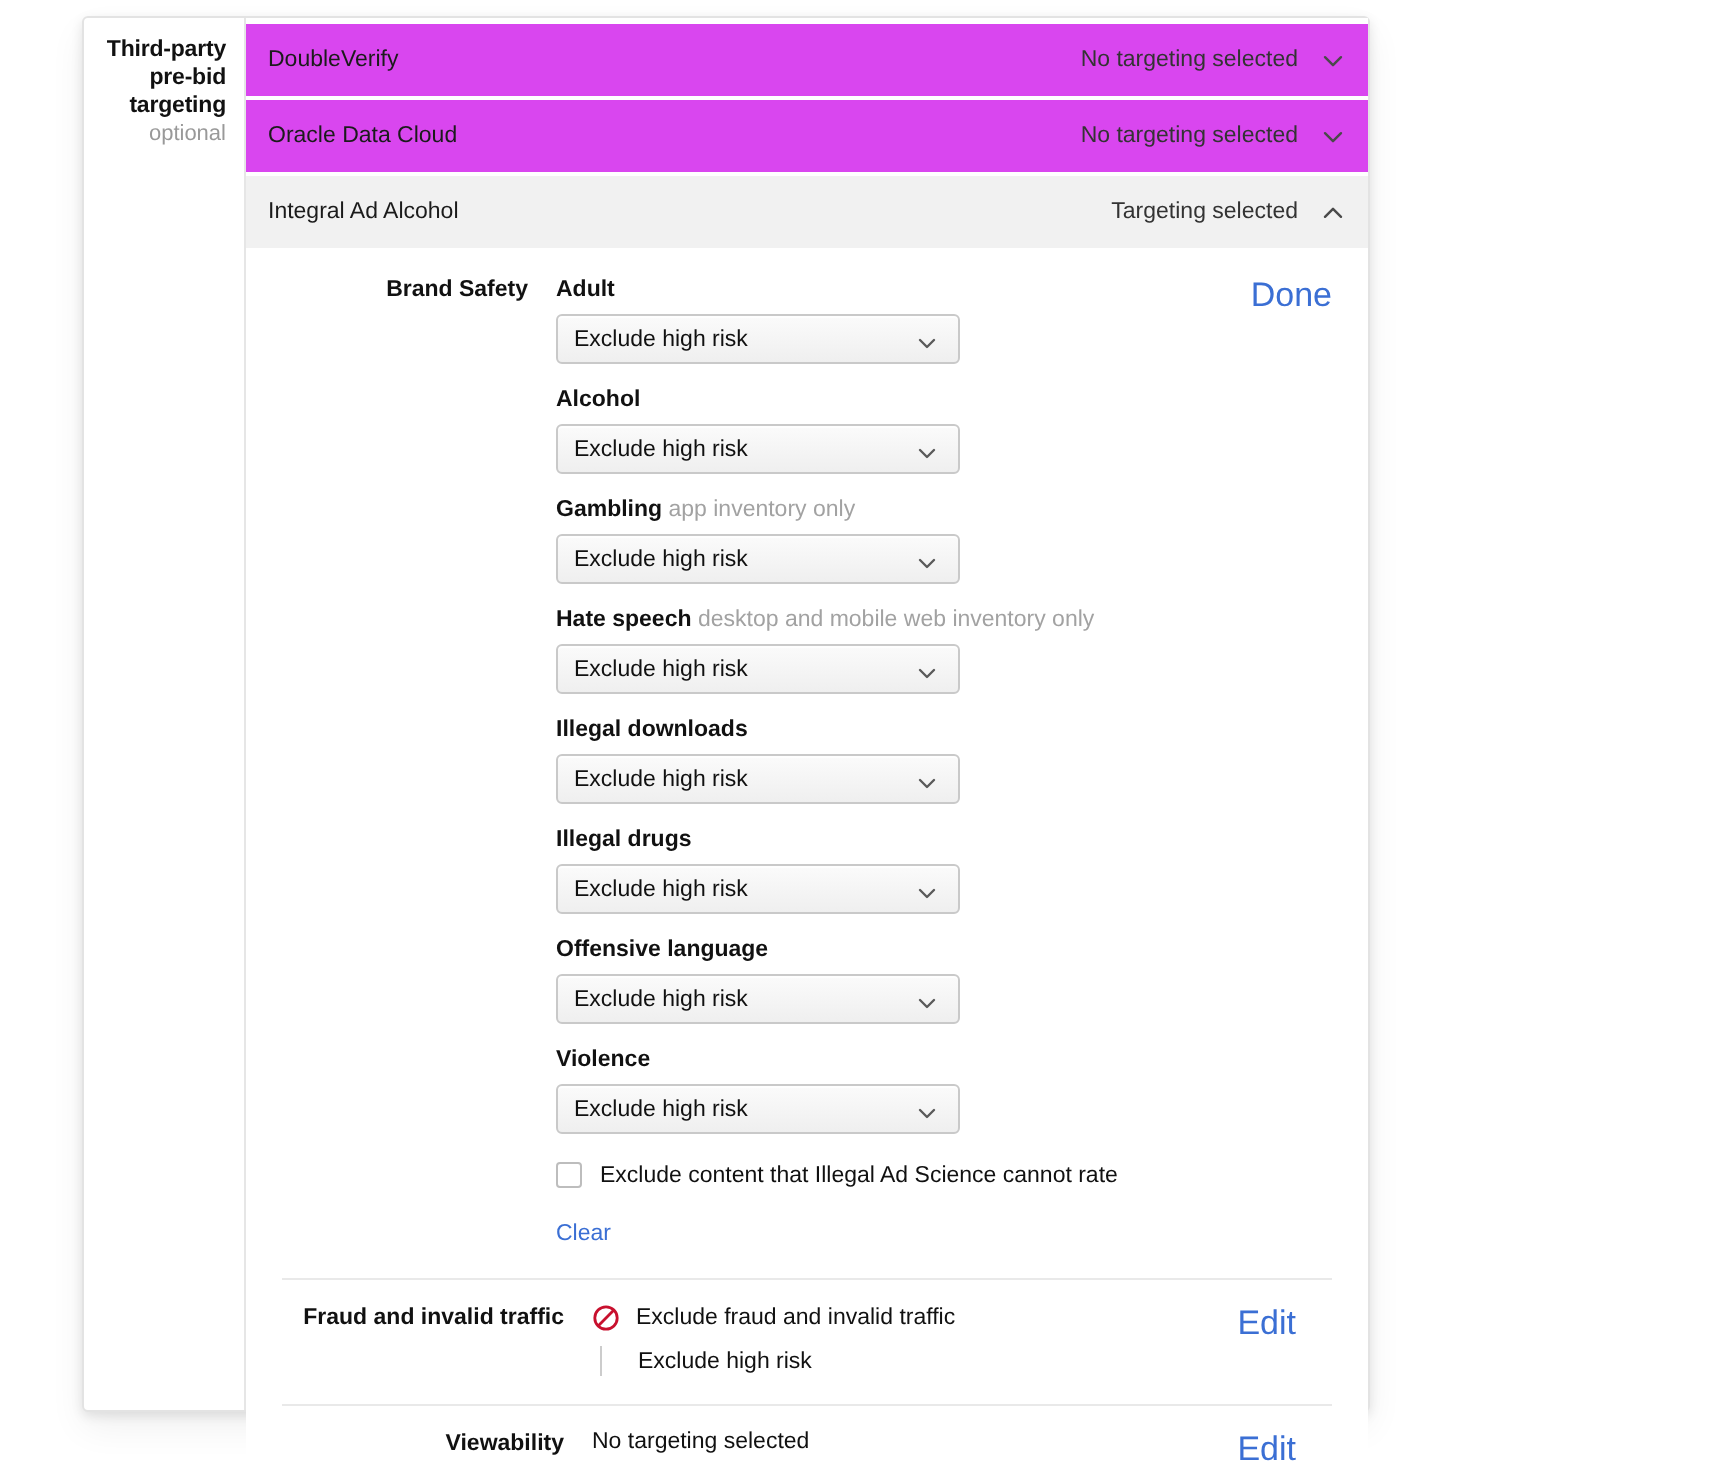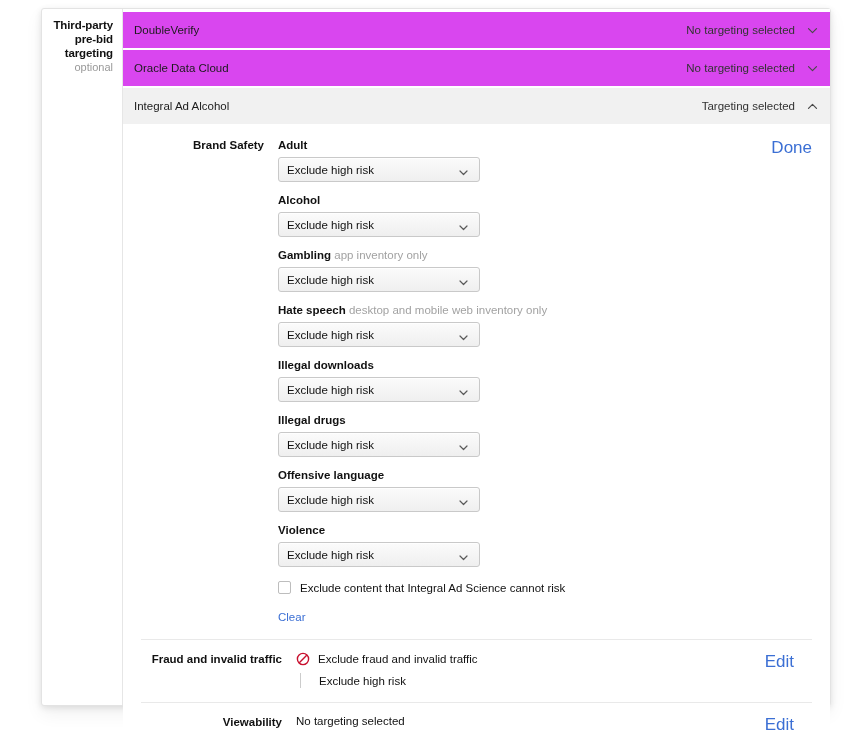--- a/index.html
+++ b/index.html
@@ -16,21 +16,21 @@
     height: 732px;
     overflow: hidden;
     background: #ffffff;
   }
 
   
   .card {
     position: absolute;
     left: 41px;
     top: 8px;
-    width: 790px;
+    width: 644px;
     height: 698px;
     background: #ffffff;
     border: 1px solid #e3e3e3;
     border-radius: 3px;
     box-shadow: 0 2px 6px rgba(0,0,0,0.10), 0 8px 18px rgba(0,0,0,0.06);
     display: flex;
     flex-direction: row;
   }
 
   
@@ -405,21 +405,21 @@
                 <span class="sel-chev">
                   <svg width="11" height="11" viewBox="0 0 11 11">
                       <path d="M2 4 L5.5 7.5 L9 4" fill="none" stroke="#5a5a5a" stroke-width="1.2" stroke-linecap="round" stroke-linejoin="round"></path>
                     </svg>
                 </span>
               </div>
             </div>
 
             <div class="cbrow">
               <span class="cbox"></span>
-              <span class="cblabel">Exclude content that Integral Ad Science cannot risk</span>
+              <span class="cblabel">Exclude content that Illegal Ad Science cannot rate</span>
             </div>
 
             <a class="clear-link">Clear</a>
           </div>
         </div>
 
         <div class="section bordered">
           <div class="sec-label">Fraud and invalid traffic</div>
           <div class="sec-body">
             <a class="sec-action">Edit</a>

